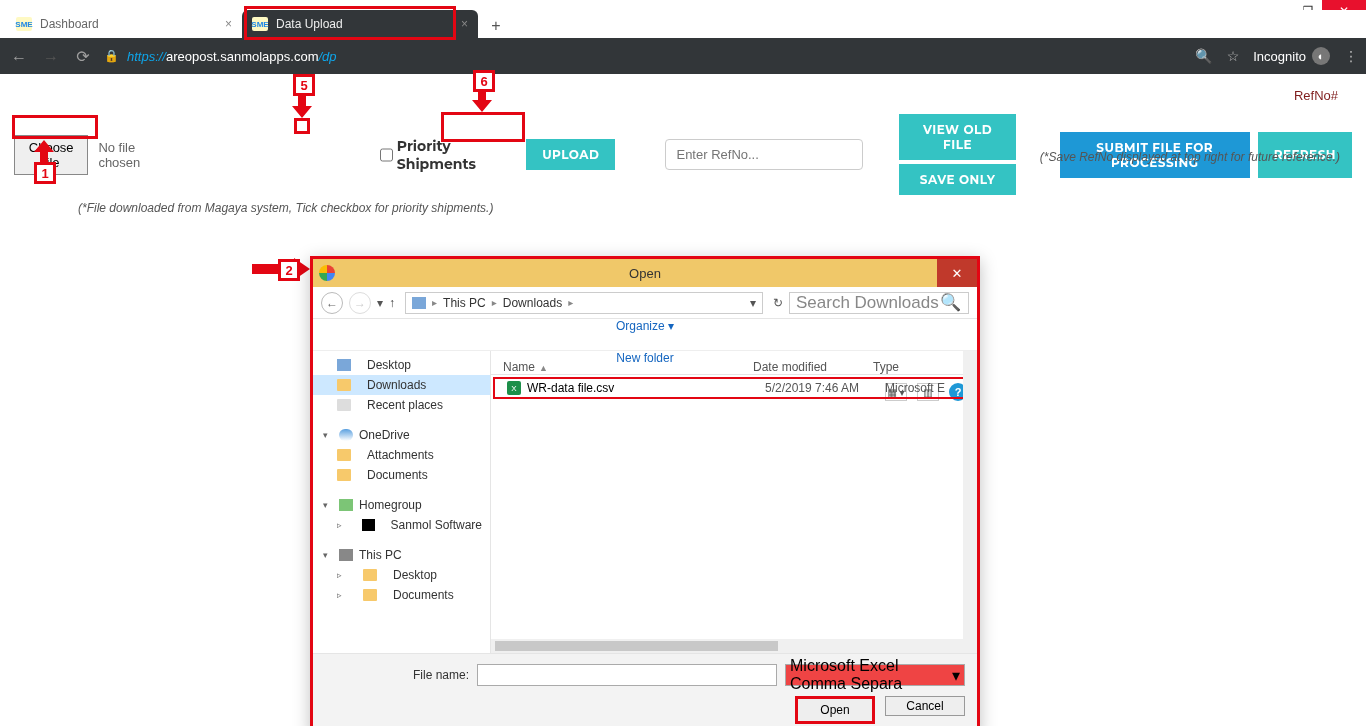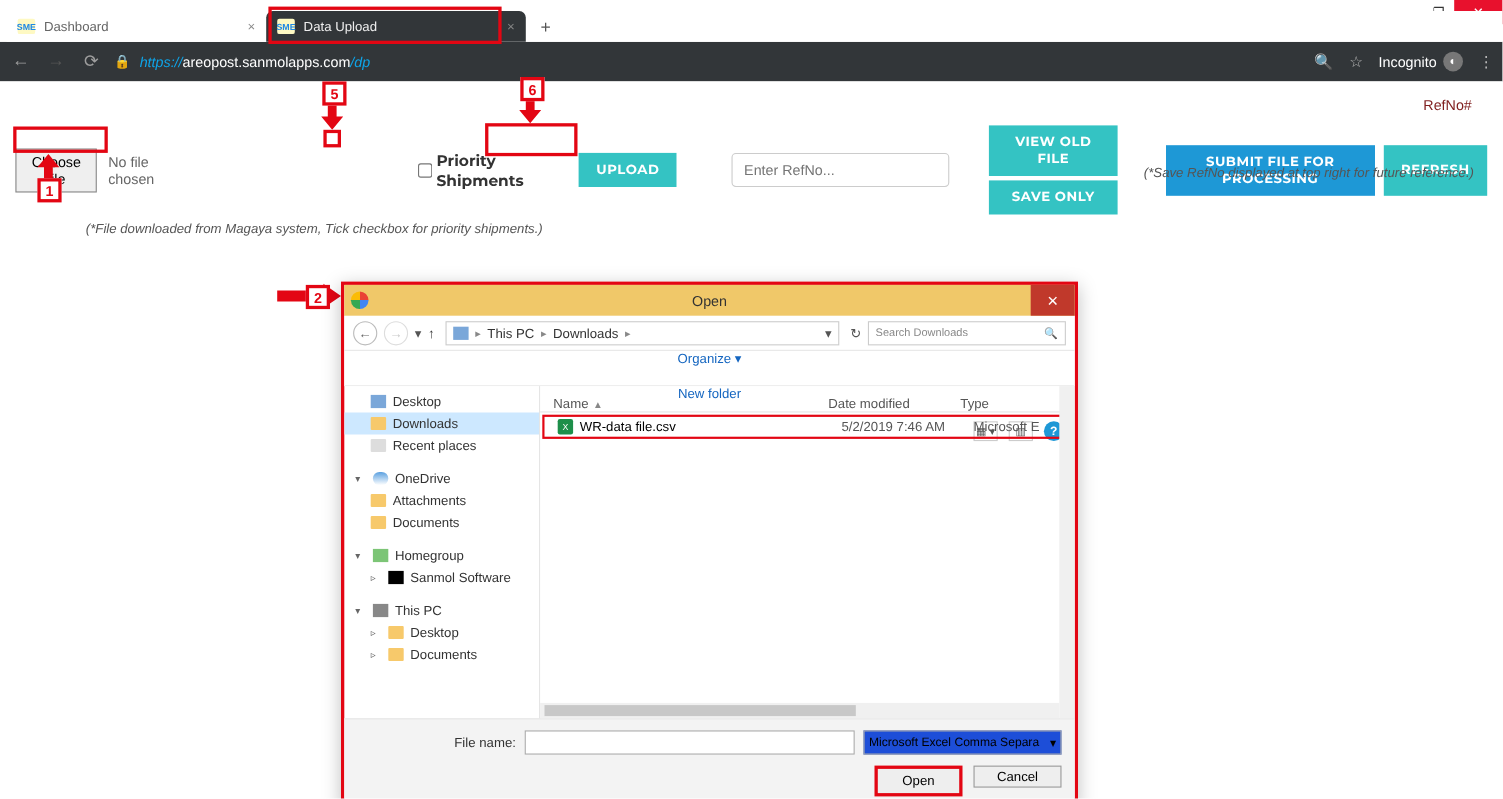--- a/index.html
+++ b/index.html
@@ -59,33 +59,33 @@
   
   .dialog-shell { position: absolute; left: 310px; top: 182px; width: 670px; height: 478px; border: 3px solid #e30613; background: #fff; box-shadow: 0 4px 16px rgba(0,0,0,.25); }
   .dlg-title { height: 28px; background: #f0c869; display: flex; align-items: center; justify-content: center; position: relative; font-size: 13px; color: #333; }
   .dlg-title .dlg-icon { position:absolute; left:6px; width:16px; height:16px; border-radius:50%; background: conic-gradient(#ea4335 0 90deg,#4285f4 0 180deg,#34a853 0 270deg,#fbbc05 0); }
   .dlg-close { position: absolute; right: 0; top: 0; width: 40px; height: 28px; background: #c0392b; color: #fff; display: flex; align-items: center; justify-content: center; font-size: 13px; }
   .dlg-nav { height: 32px; border-bottom: 1px solid #e5e5e5; display: flex; align-items: center; padding: 0 8px; gap: 6px; font-size: 12px; color: #333; background:#fff;}
   .circ { width: 22px; height: 22px; border: 1px solid #bbb; border-radius: 50%; display:flex; align-items:center; justify-content:center; font-size:12px; color:#666; }
   .breadcrumb-box { flex: 1; height: 22px; border: 1px solid #ccc; display:flex; align-items:center; padding:0 6px; gap:6px; font-size:12px; background:#fff; margin: 0 4px;}
   .bc-sep { color:#888; font-size:10px; }
   .refresh-ic, .drop-ic { font-size:12px; color:#555; }
-  .search-box { width: 180px; height: 22px; border: 1px solid #ccc; display:flex; align-items:center; padding:0 6px; font-size:10px; color:#888; }
+  .search-box { width: 180px; height: 22px; border: 1px solid #ccc; display:flex; align-items:center; padding:0 6px; font-size:17px; color:#888; }
   .search-box .mag { margin-left:auto; color:#666; }
 
   .dlg-toolbar { height: 32px; display:flex; align-items:center; padding: 0 10px; gap: 18px; font-size: 12px; background:#fff; border-bottom:1px solid #eee;flex-direction:column;}
   .dlg-toolbar .org { color:#1566c0; }
   .dlg-toolbar .nf { color:#1566c0; }
   .dlg-toolbar .right { margin-left:auto; display:flex; gap:10px; align-items:center; color:#555;}
   .view-ic { width:22px; height:18px; border:1px solid #ccc; display:flex; align-items:center; justify-content:center; font-size:10px;}
   .help-ic { width:18px; height:18px; border-radius:50%; background:#1e98d6; color:#fff; display:flex; align-items:center; justify-content:center; font-size:11px; font-weight:bold;}
 
   .dlg-body { display:flex; height: calc(100% - 28px - 32px - 32px - 78px); }
   .tree { width: 178px; border-right:1px solid #e5e5e5; padding: 4px 0; font-size:12px; overflow:hidden; }
-  .tree-item { padding: 3px 8px 3px 24px; display:flex; align-items:center; gap:6px; white-space:nowrap; color:#333; position:relative;}
+  .tree-item { padding: 3px 8px 3px 24px; display:flex; align-items:center; gap:16px; white-space:nowrap; color:#333; position:relative;}
   .tree-item.sel { background:#cde8ff; }
   .tree-group { padding: 3px 8px 3px 10px; display:flex; align-items:center;gap:6px; font-size:12px; color:#333;}
   .tri { font-size:9px; color:#666; width:10px; display:inline-block;}
   .fold-ic { width:14px; height:12px; background:#f7c96b; border-radius:1px; display:inline-block;}
   .drive-ic { width:14px; height:12px; background:#7aa7d9; display:inline-block;}
   .cloud-ic { width:14px; height:12px; background:linear-gradient(#5aa0e0,#fff); border-radius:6px; display:inline-block;}
   .grp-ic { width:14px; height:12px; background:#7cc576; display:inline-block;}
   .blk-ic { width:14px; height:12px; background:#000; display:inline-block;}
   .pc-ic { width:14px; height:12px; background:#888; display:inline-block;}
 
@@ -101,21 +101,21 @@
   .file-row .fdate { width: 120px; color:#555;}
   .file-row .ftype { color:#555; }
   .hscroll { position:absolute; bottom:0; left:0; right:14px; height:14px; background:#f0f0f0; display:flex; align-items:center;}
   .hscroll .thumb { width:60%; height:10px; background:#c8c8c8; margin-left:4px;}
   .vscroll { position:absolute; top:0; right:0; bottom:0; width:14px; background:#f0f0f0;}
 
   .dlg-footer { height:78px; padding: 10px 12px; font-size:12px; background:#f3f3f3; border-top:1px solid #e5e5e5;}
   .fn-row { display:flex; align-items:center; gap:8px; margin-bottom:10px; justify-content:flex-end;}
   .fn-label { color:#333; }
   .fn-input { width: 300px; height:22px; border:1px solid #aaa; background:#fff; }
-  .fn-filter { width: 180px; height:22px; border:1px solid #aaa; background:#1d4ed8; font-size:11px; padding:0 4px; display:flex; align-items:center;}
+  .fn-filter { width: 180px; height:22px; border:1px solid #aaa; background:#ef4444; font-size:16px; padding:0 4px; display:flex; align-items:center;}
   .btn-row { display:flex; gap:10px; justify-content:flex-end;}
   .dlg-btn { width:80px; height:20px; border:1px solid #999; background:#eee; font-size:12px; display:flex; align-items:center; justify-content:center; gap:4px;}
   .dlg-btn.open { border:3px solid #e30613; height:28px;}
 </style>
 </head>
 <body>
 
 <div class="titlebar">
   <div class="win-controls">
     <div class="win-btn win-min">—</div>

